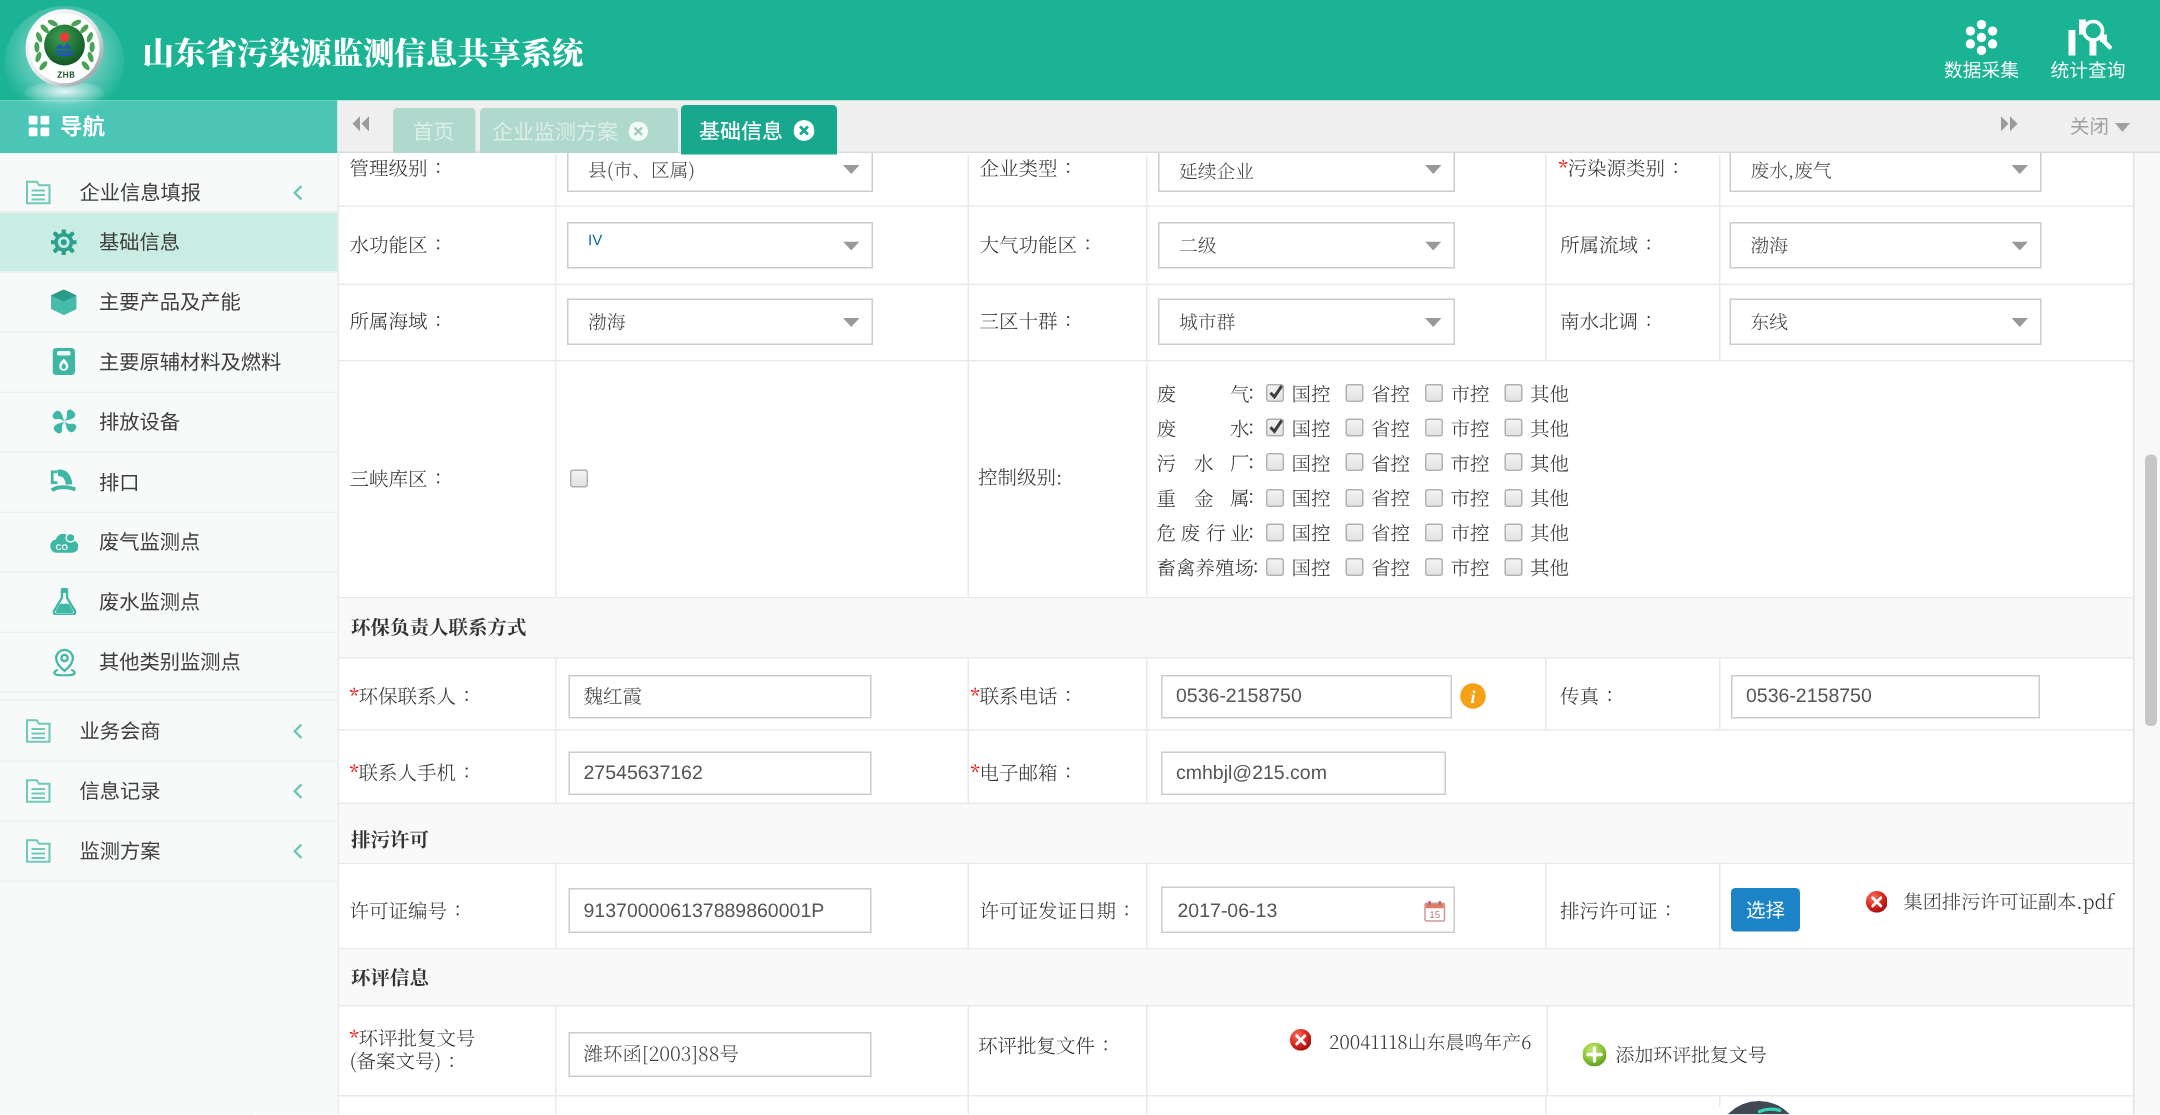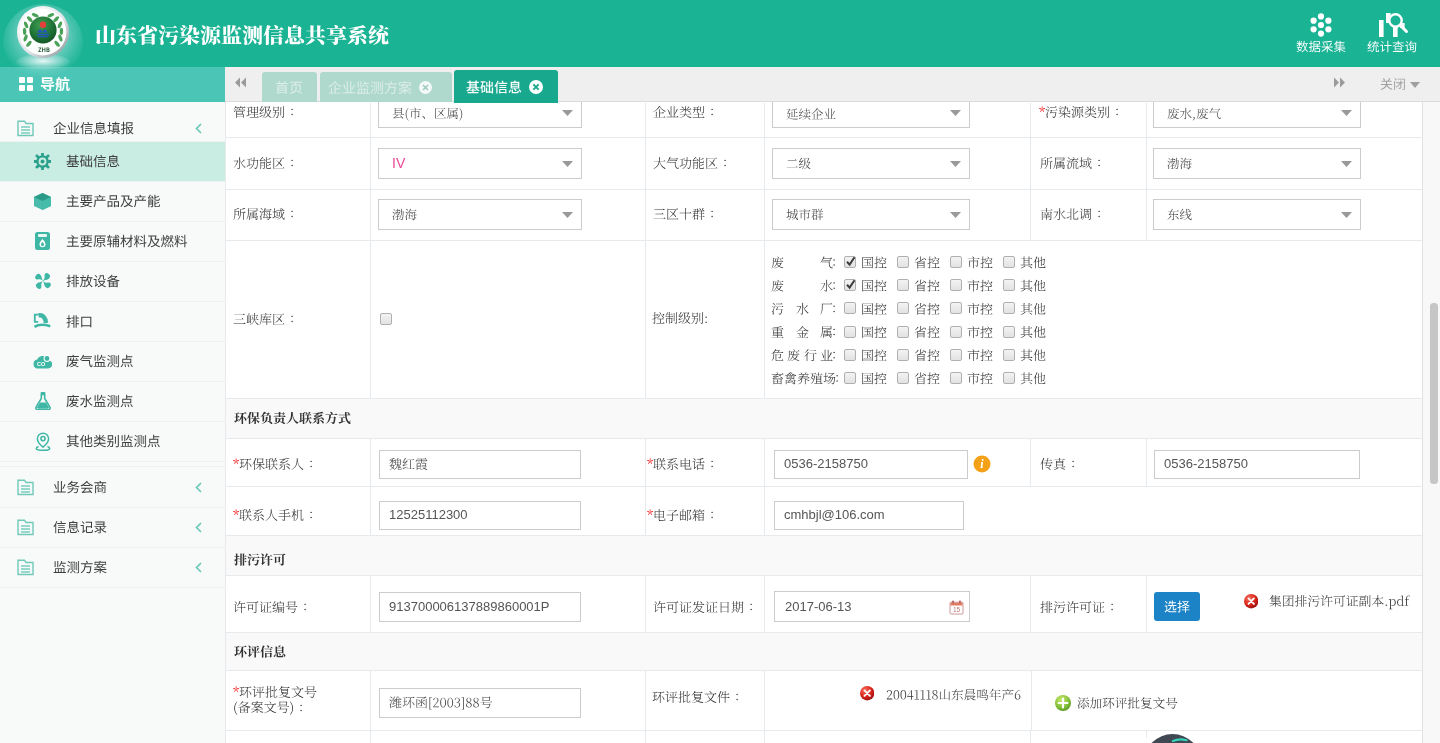--- a/index.html
+++ b/index.html
@@ -729,21 +729,21 @@
     </svg>
     <svg class="t" style="left:289.5px;top:0" width="1" height="1">
       <g transform="translate(0,166.1) scale(0.013,-0.013)" fill="#333">
         <use href="#g87"></use>
       </g>
     </svg>
     <div class="abs" style="left:378px;top:148px;width:204px;height:31px;background:#fff;border:1px solid #ccc"></div>
     <svg class="abs" style="left:562px;top:160.5px" width="11" height="6" viewBox="0 0 11 6" fill="#999">
       <path d="M0 0 L11 0 L5.5 6 z"></path>
     </svg>
-    <div class="lat" style="left:392px;top:156px;font-size:14px;color:#ec4899">IV</div>
+    <div class="lat" style="left:392px;top:156px;font-size:10px;color:#0369a1">IV</div>
     <svg class="t" style="left:653px;top:0" width="1" height="1">
       <g transform="translate(0,168) scale(0.013,-0.013)" fill="#333">
         <use href="#g96"></use>
         <use href="#g82" x="1000"></use>
         <use href="#g94" x="2000"></use>
         <use href="#g95" x="3000"></use>
         <use href="#g72" x="4000"></use>
       </g>
     </svg>
     <svg class="t" style="left:722.5px;top:0" width="1" height="1">
@@ -1250,41 +1250,41 @@
         <use href="#g151" x="3000"></use>
         <use href="#g152" x="4000"></use>
       </g>
     </svg>
     <svg class="t" style="left:308.5px;top:0" width="1" height="1">
       <g transform="translate(0,518.1) scale(0.013,-0.013)" fill="#333">
         <use href="#g87"></use>
       </g>
     </svg>
     <div class="abs" style="left:379px;top:501px;width:202px;height:29px;background:#fff;border:1px solid #ccc"></div>
-    <div class="lat" style="left:389px;top:508px;font-size:13px;color:#555">12525112300</div>
+    <div class="lat" style="left:389px;top:508px;font-size:13px;color:#555">27545637162</div>
     <svg class="t" style="left:647px;top:0" width="1" height="1">
       <g transform="translate(0,519.9) scale(0.013,-0.013)" fill="#e00">
         <use href="#g90"></use>
       </g>
     </svg>
     <svg class="t" style="left:653px;top:0" width="1" height="1">
       <g transform="translate(0,520) scale(0.013,-0.013)" fill="#333">
         <use href="#g147"></use>
         <use href="#g153" x="1000"></use>
         <use href="#g154" x="2000"></use>
         <use href="#g155" x="3000"></use>
       </g>
     </svg>
     <svg class="t" style="left:709.5px;top:0" width="1" height="1">
       <g transform="translate(0,518.1) scale(0.013,-0.013)" fill="#333">
         <use href="#g87"></use>
       </g>
     </svg>
     <div class="abs" style="left:774px;top:501px;width:190px;height:29px;background:#fff;border:1px solid #ccc"></div>
-    <div class="lat" style="left:784px;top:508px;font-size:13px;color:#555">cmhbjl@106.com</div>
+    <div class="lat" style="left:784px;top:508px;font-size:13px;color:#555">cmhbjl@215.com</div>
     <svg class="t" style="left:234px;top:0" width="1" height="1">
       <g transform="translate(0,564.5) scale(0.013,-0.013)" fill="#333">
         <use href="#g156"></use>
         <use href="#g157" x="1000"></use>
         <use href="#g158" x="2000"></use>
         <use href="#g159" x="3000"></use>
       </g>
     </svg>
     <svg class="t" style="left:233px;top:0" width="1" height="1">
       <g transform="translate(0,612) scale(0.013,-0.013)" fill="#333">

